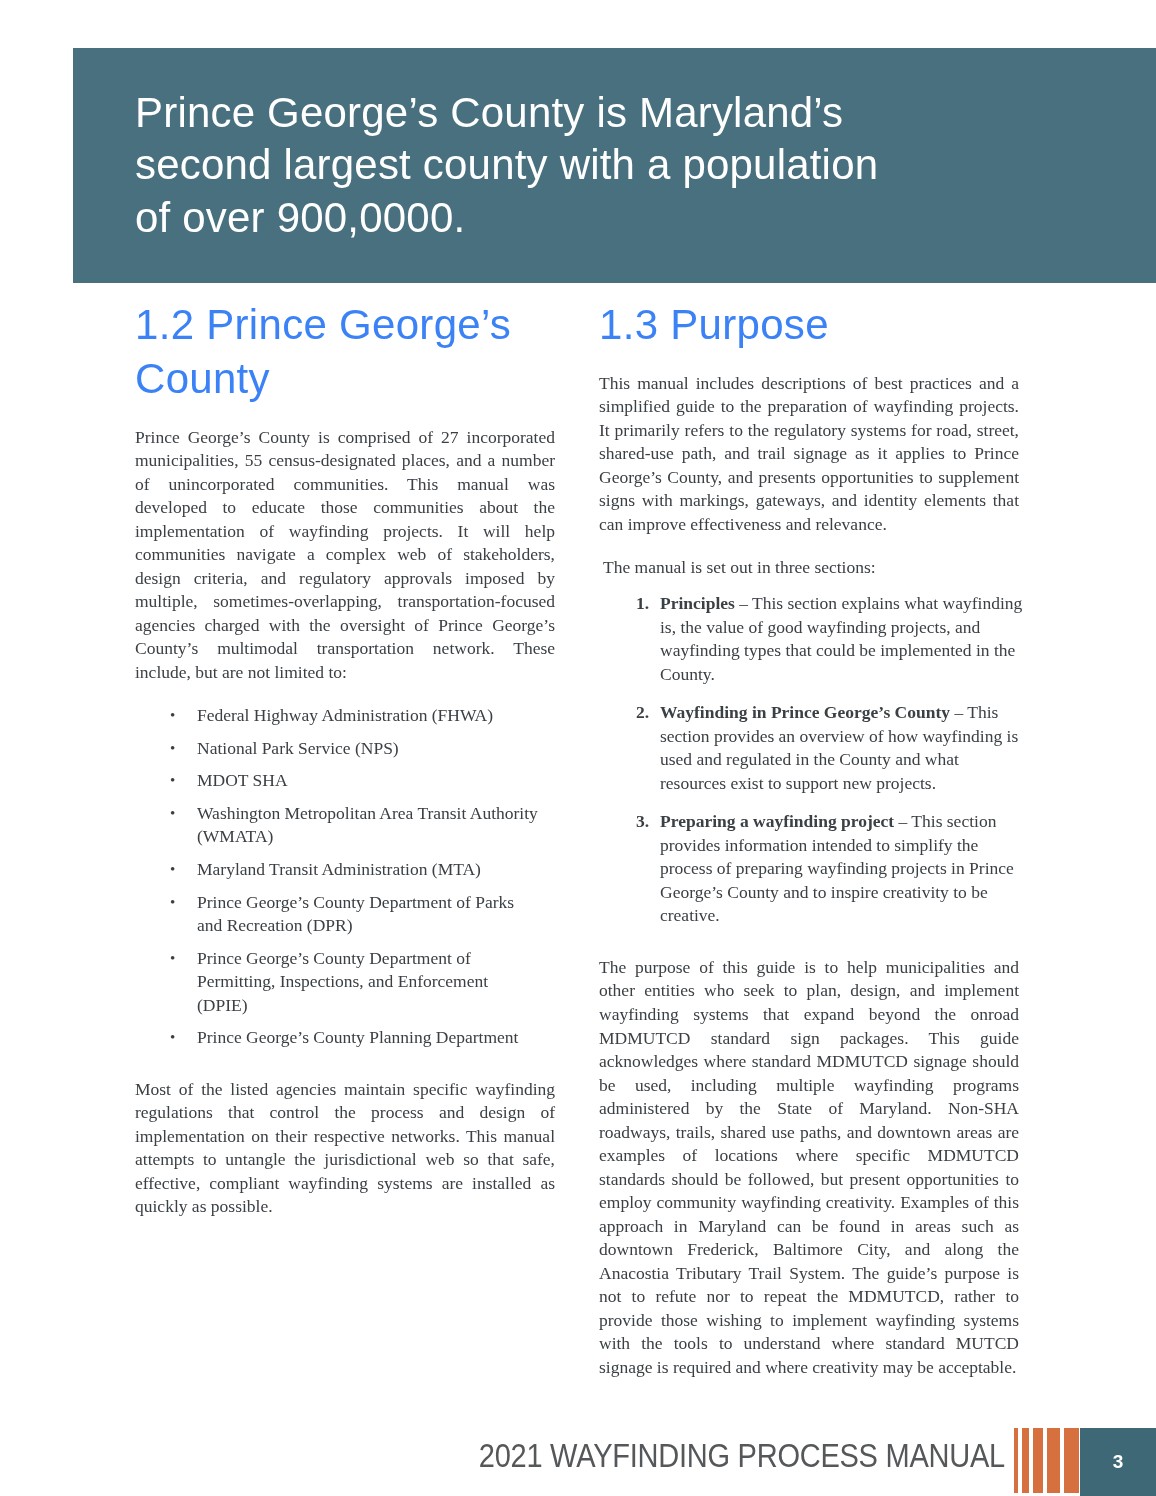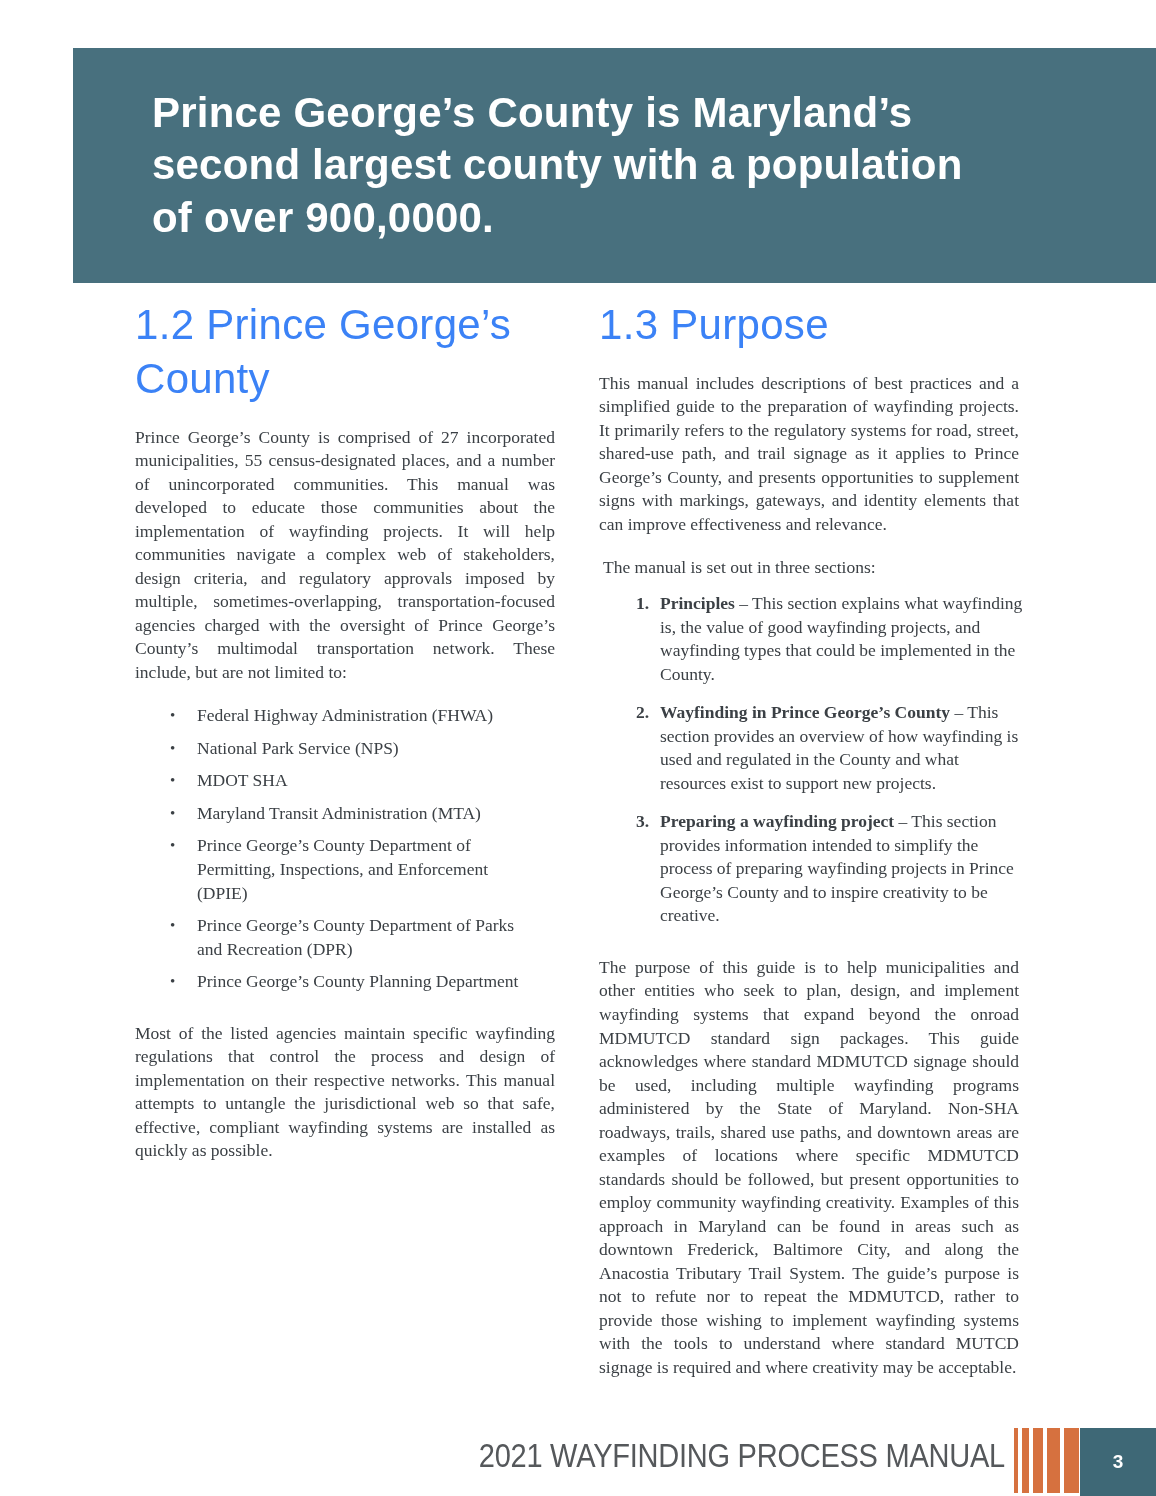--- a/index.html
+++ b/index.html
@@ -17,25 +17,25 @@
     position: absolute;
     left: 73px;
     top: 48px;
     right: 0;
     height: 235px;
     background: var(--banner-teal, #48707E);
     display: flex;
     align-items: center;
   }
   .banner-text {
-    margin-left: 79px;
+    margin-left: 62px;
     color: #ffffff;
     font-family: "Liberation Sans", sans-serif;
     font-size: 42px;
-    font-weight: 700;
+    font-weight: 400;
     line-height: 1.24;
     letter-spacing: 0.2px;
     white-space: pre-line;
   }
 
   
   .content {
     position: absolute;
     left: 135px;
     top: 298px;
@@ -143,23 +143,24 @@
   <div class="content">
 
     <div class="col">
       <h2 class="section-heading">1.2 Prince George’s
 County</h2>
       <p class="para">Prince George’s County is comprised of 27 incorporated municipalities, 55 census-designated places, and a number of unincorporated communities. This manual was developed to educate those communities about the implementation of wayfinding projects. It will help communities navigate a complex web of stakeholders, design criteria, and regulatory approvals imposed by multiple, sometimes-overlapping, transportation-focused agencies charged with the oversight of Prince George’s County’s multimodal transportation network. These include, but are not limited to:</p>
       <ul class="agency-list">
         <li>Federal Highway Administration (FHWA)</li>
         <li>National Park Service (NPS)</li>
         <li>MDOT SHA</li>
+        <li>Washington Metropolitan Area Transit Authority (WMATA)</li>
         <li>Maryland Transit Administration (MTA)</li>
+        <li>Prince George’s County Department of Parks and Recreation (DPR)</li>
         <li>Prince George’s County Department of Permitting, Inspections, and Enforcement (DPIE)</li>
-        <li>Prince George’s County Department of Parks and Recreation (DPR)</li>
         <li>Prince George’s County Planning Department</li>
       </ul>
       <p class="para">Most of the listed agencies maintain specific wayfinding regulations that control the process and design of implementation on their respective networks. This manual attempts to untangle the jurisdictional web so that safe, effective, compliant wayfinding systems are installed as quickly as possible.</p>
     </div>
 
     <div class="col">
       <h2 class="section-heading">1.3 Purpose</h2>
       <p class="para">This manual includes descriptions of best practices and a simplified guide to the preparation of wayfinding projects. It primarily refers to the regulatory systems for road, street, shared-use path, and trail signage as it applies to Prince George’s County, and presents opportunities to supplement signs with markings, gateways, and identity elements that can improve effectiveness and relevance.</p>
       <p class="lead-line">The manual is set out in three sections:</p>
 

